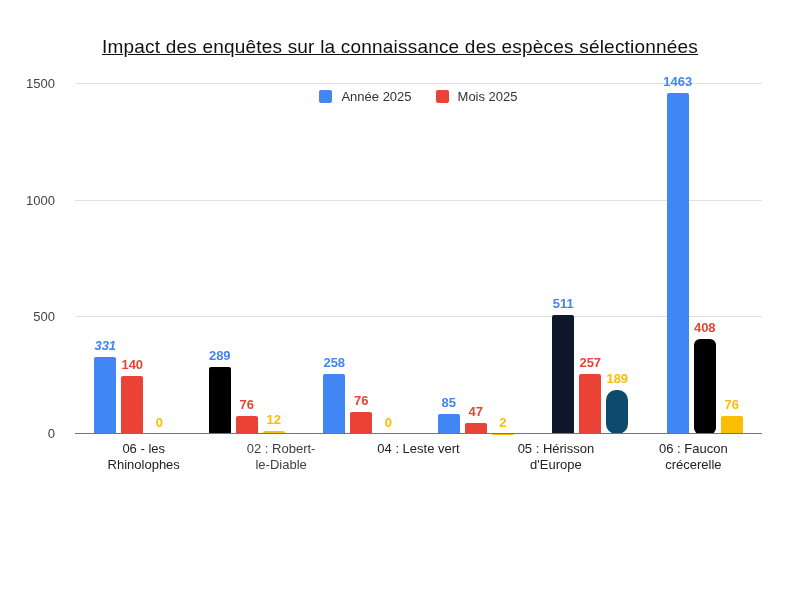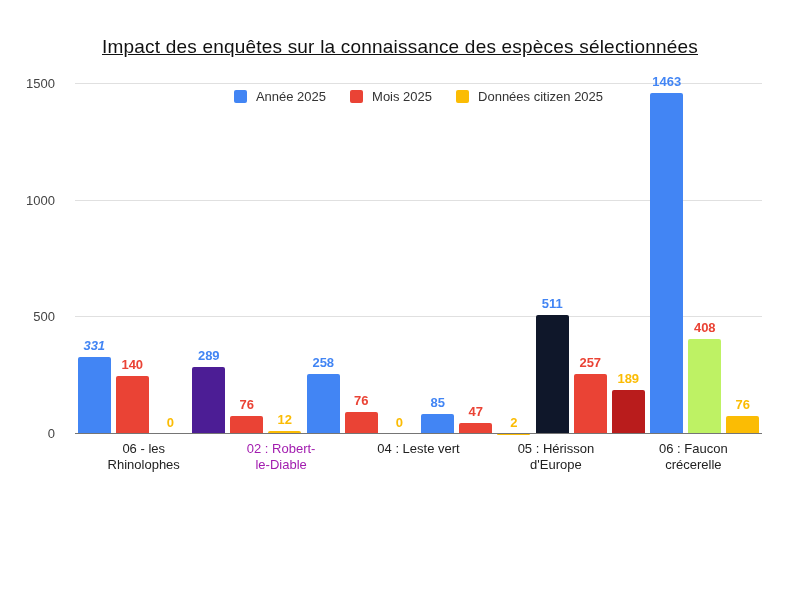--- a/index.html
+++ b/index.html
@@ -91,21 +91,21 @@
   .bar-group {
     flex: 1;
     height: 100%;
     display: flex;
     justify-content: center;
     align-items: flex-end;
     gap: 5px;
   }
   .bar {
     position: relative;
-    width: 33px;
+    width: 22px;
     border-radius: 2px 2px 0 0;
   }
   .value-label {
     position: absolute;
     bottom: calc(100% + 4px);
     left: 50%;
     transform: translateX(-50%);
     font-size: 13px;
     font-weight: 700;
     white-space: nowrap;
@@ -151,21 +151,21 @@
             <div class="value-label" style="color: rgb(66, 133, 244); font-style: italic;">331</div>
           </div>
           <div class="bar" style="background: rgb(234, 67, 53); height: 58.3px;">
             <div class="value-label" style="color: rgb(234, 67, 53);">140</div>
           </div>
           <div class="bar" style="background: rgb(251, 188, 4); height: 0px;">
             <div class="value-label" style="color: rgb(251, 188, 4);">0</div>
           </div>
         </div>
         <div class="bar-group">
-          <div class="bar" style="background: #4c1d95; height: 67.4px;">
+          <div class="bar" style="background: #000000; height: 67.4px;">
             <div class="value-label" style="color: rgb(66, 133, 244);">289</div>
           </div>
           <div class="bar" style="background: rgb(234, 67, 53); height: 17.7px;">
             <div class="value-label" style="color: rgb(234, 67, 53);">76</div>
           </div>
           <div class="bar" style="background: rgb(251, 188, 4); height: 2.8px;">
             <div class="value-label" style="color: rgb(251, 188, 4);">12</div>
           </div>
         </div>
         <div class="bar-group">
@@ -190,57 +190,53 @@
             <div class="value-label" style="color: rgb(251, 188, 4);">2</div>
           </div>
         </div>
         <div class="bar-group">
           <div class="bar" style="background: #0f172a; height: 119.2px;">
             <div class="value-label" style="color: rgb(66, 133, 244);">511</div>
           </div>
           <div class="bar" style="background: rgb(234, 67, 53); height: 60px;">
             <div class="value-label" style="color: rgb(234, 67, 53);">257</div>
           </div>
-          <div class="bar" style="background: #b91c1c; height: 44.1px;">
+          <div class="bar" style="background: #0c4a6e; height: 44.1px; border-radius: 10px;">
             <div class="value-label" style="color: rgb(251, 188, 4);">189</div>
           </div>
         </div>
         <div class="bar-group">
           <div class="bar" style="background: rgb(66, 133, 244); height: 341.4px;">
             <div class="value-label" style="color: rgb(66, 133, 244);">1463</div>
           </div>
-          <div class="bar" style="background: #bef264; height: 95.2px;">
+          <div class="bar" style="background: #000000; height: 95.2px; border-radius: 6px;">
             <div class="value-label" style="color: rgb(234, 67, 53);">408</div>
           </div>
           <div class="bar" style="background: rgb(251, 188, 4); height: 17.7px;">
             <div class="value-label" style="color: rgb(251, 188, 4);">76</div>
           </div>
         </div>
       </div>
   </div>
   <div class="legend" id="legend">
       <div class="legend-item">
         <span class="legend-swatch" style="background: rgb(66, 133, 244);"></span>
         <span class="legend-label" style="color: rgb(51, 51, 51);">Année 2025</span>
       </div>
       <div class="legend-item">
         <span class="legend-swatch" style="background: rgb(234, 67, 53);"></span>
         <span class="legend-label" style="color: rgb(51, 51, 51);">Mois 2025</span>
       </div>
-      <div class="legend-item">
-        <span class="legend-swatch" style="background: rgb(251, 188, 4);"></span>
-        <span class="legend-label" style="color: rgb(51, 51, 51);">Données citizen 2025</span>
-      </div>
     </div>
   <div class="x-axis" id="x-axis">
       <div class="x-label" style="color: rgb(34, 34, 34);">
         <div>06 - les</div>
         <div>Rhinolophes</div>
       </div>
-      <div class="x-label" style="color: #a21caf;">
+      <div class="x-label" style="color: #404040;">
         <div>02 : Robert-</div>
         <div>le-Diable</div>
       </div>
       <div class="x-label" style="color: rgb(34, 34, 34);">
         <div>04 : Leste vert</div>
       </div>
       <div class="x-label" style="color: rgb(34, 34, 34);">
         <div>05 : Hérisson</div>
         <div>d'Europe</div>
       </div>

